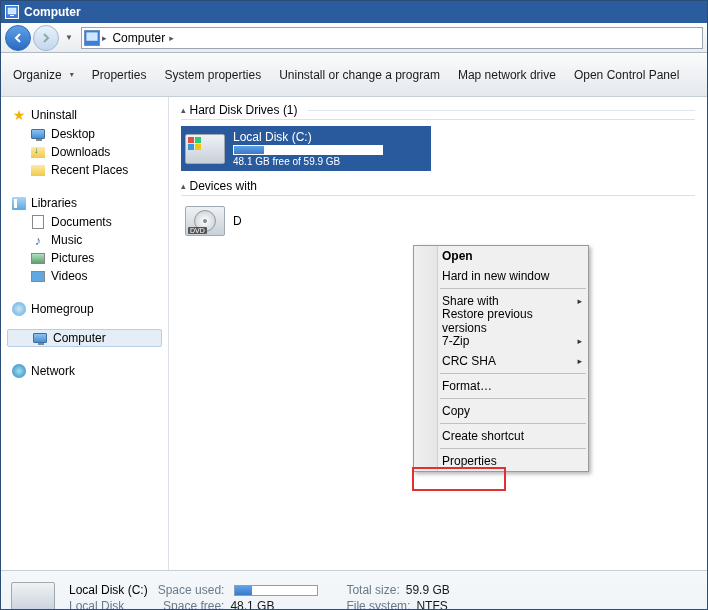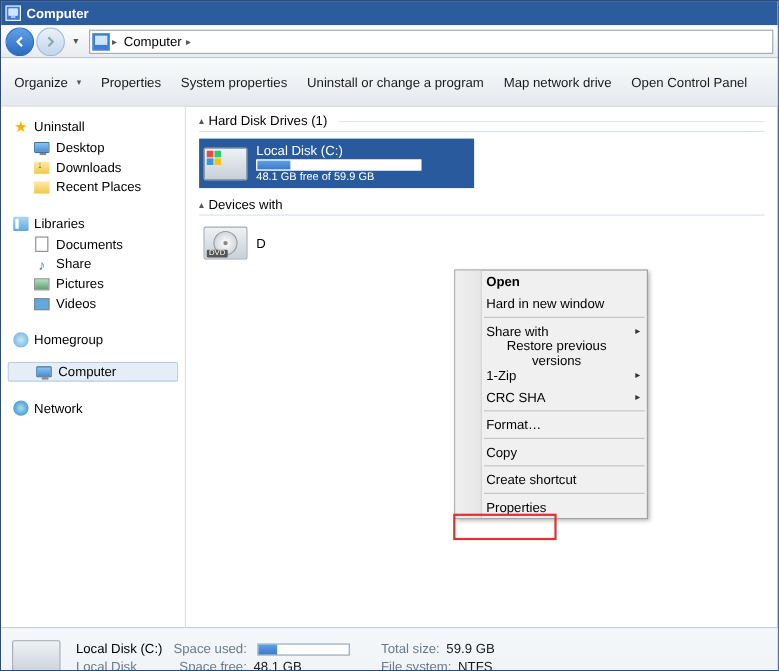--- a/index.html
+++ b/index.html
@@ -75,21 +75,21 @@
 .dvdicon .lbl { position:absolute; left:2px; bottom:1px; font-size:7px; background:#555; color:#fff; padding:0 2px; border-radius:1px;}
 .driveinfo { display:flex; flex-direction:column; gap:1px; font-size:11px;}
 .driveinfo .dname { }
 .driveinfo .dbar { width:150px; height:10px; border:1px solid #7a9ac0; background:#fff; position:relative;}
 .driveinfo .dbar .fill { height:100%; background:linear-gradient(#5fa0e8,#3a7ac8); width:20%;}
 .driveinfo .dfree { font-size:10px;}
 .driveitem.sel .driveinfo .dbar { border-color:#fff; }
 
 
 .ctxmenu { position:absolute; left:244px; top:148px; width:176px; background:#f0f0f0; border:1px solid #9a9a9a; box-shadow: 2px 2px 4px rgba(0,0,0,.3); z-index:100;}
-.ctxmenu .mi { height:20px; display:flex; align-items:center; padding:0 18px 0 28px; position:relative; cursor:default;text-align:center;}
+.ctxmenu .mi { height:20px; display:flex; align-items:center; padding:0 18px 0 28px; position:relative; cursor:default;}
 .ctxmenu .mi .sub { position:absolute; right:6px; font-size:9px; color:#333;}
 .ctxmenu .msep { height:1px; background:#c0c0c0; margin:2px 2px 2px 26px;}
 .ctxmenu .iconstrip { position:absolute; left:0; top:0; bottom:0; width:24px; background:linear-gradient(90deg,#f0f0f0,#e6e6e6); border-right:1px solid #d0d0d0;}
 .ctxmenu .mi.bold { font-weight:bold;}
 .hlbox { position:absolute; left:243px; top:370px; width:94px; height:24px; border:2px solid #e03030; z-index:101; pointer-events:none;}
 
 
 .details { height:55px; border-top:1px solid #c7cfd6; background:linear-gradient(#f5f8fb,#eef2f6); display:flex; align-items:center; padding:4px 10px; gap:14px;}
 .details .dicon { width:44px; height:32px; background:linear-gradient(#eef2f5,#c8d0d8); border:1px solid #a0a8b0; border-radius:2px; position:relative;}
 .details .dcols { display:flex; flex-direction:column; gap:2px; font-size:11px;}
@@ -184,21 +184,21 @@
           <span>Libraries</span>
         </div>
       <div class="navitem">
           <span class="ic">
             <span class="docic"></span>
           </span>
           <span>Documents</span>
         </div>
       <div class="navitem">
           <span class="ic musicic">♪</span>
-          <span>Share</span>
+          <span>Music</span>
         </div>
       <div class="navitem">
           <span class="ic">
             <span class="picic"></span>
           </span>
           <span>Pictures</span>
         </div>
       <div class="navitem">
           <span class="ic">
             <span class="vidic"></span>
@@ -281,21 +281,21 @@
         </div>
       <div class="msep"></div>
       <div class="mi">
           <span>Share with</span>
           <span class="sub">▸</span>
         </div>
       <div class="mi">
           <span>Restore previous versions</span>
         </div>
       <div class="mi">
-          <span>1-Zip</span>
+          <span>7-Zip</span>
           <span class="sub">▸</span>
         </div>
       <div class="mi">
           <span>CRC SHA</span>
           <span class="sub">▸</span>
         </div>
       <div class="msep"></div>
       <div class="mi">
           <span>Format…</span>
         </div>

